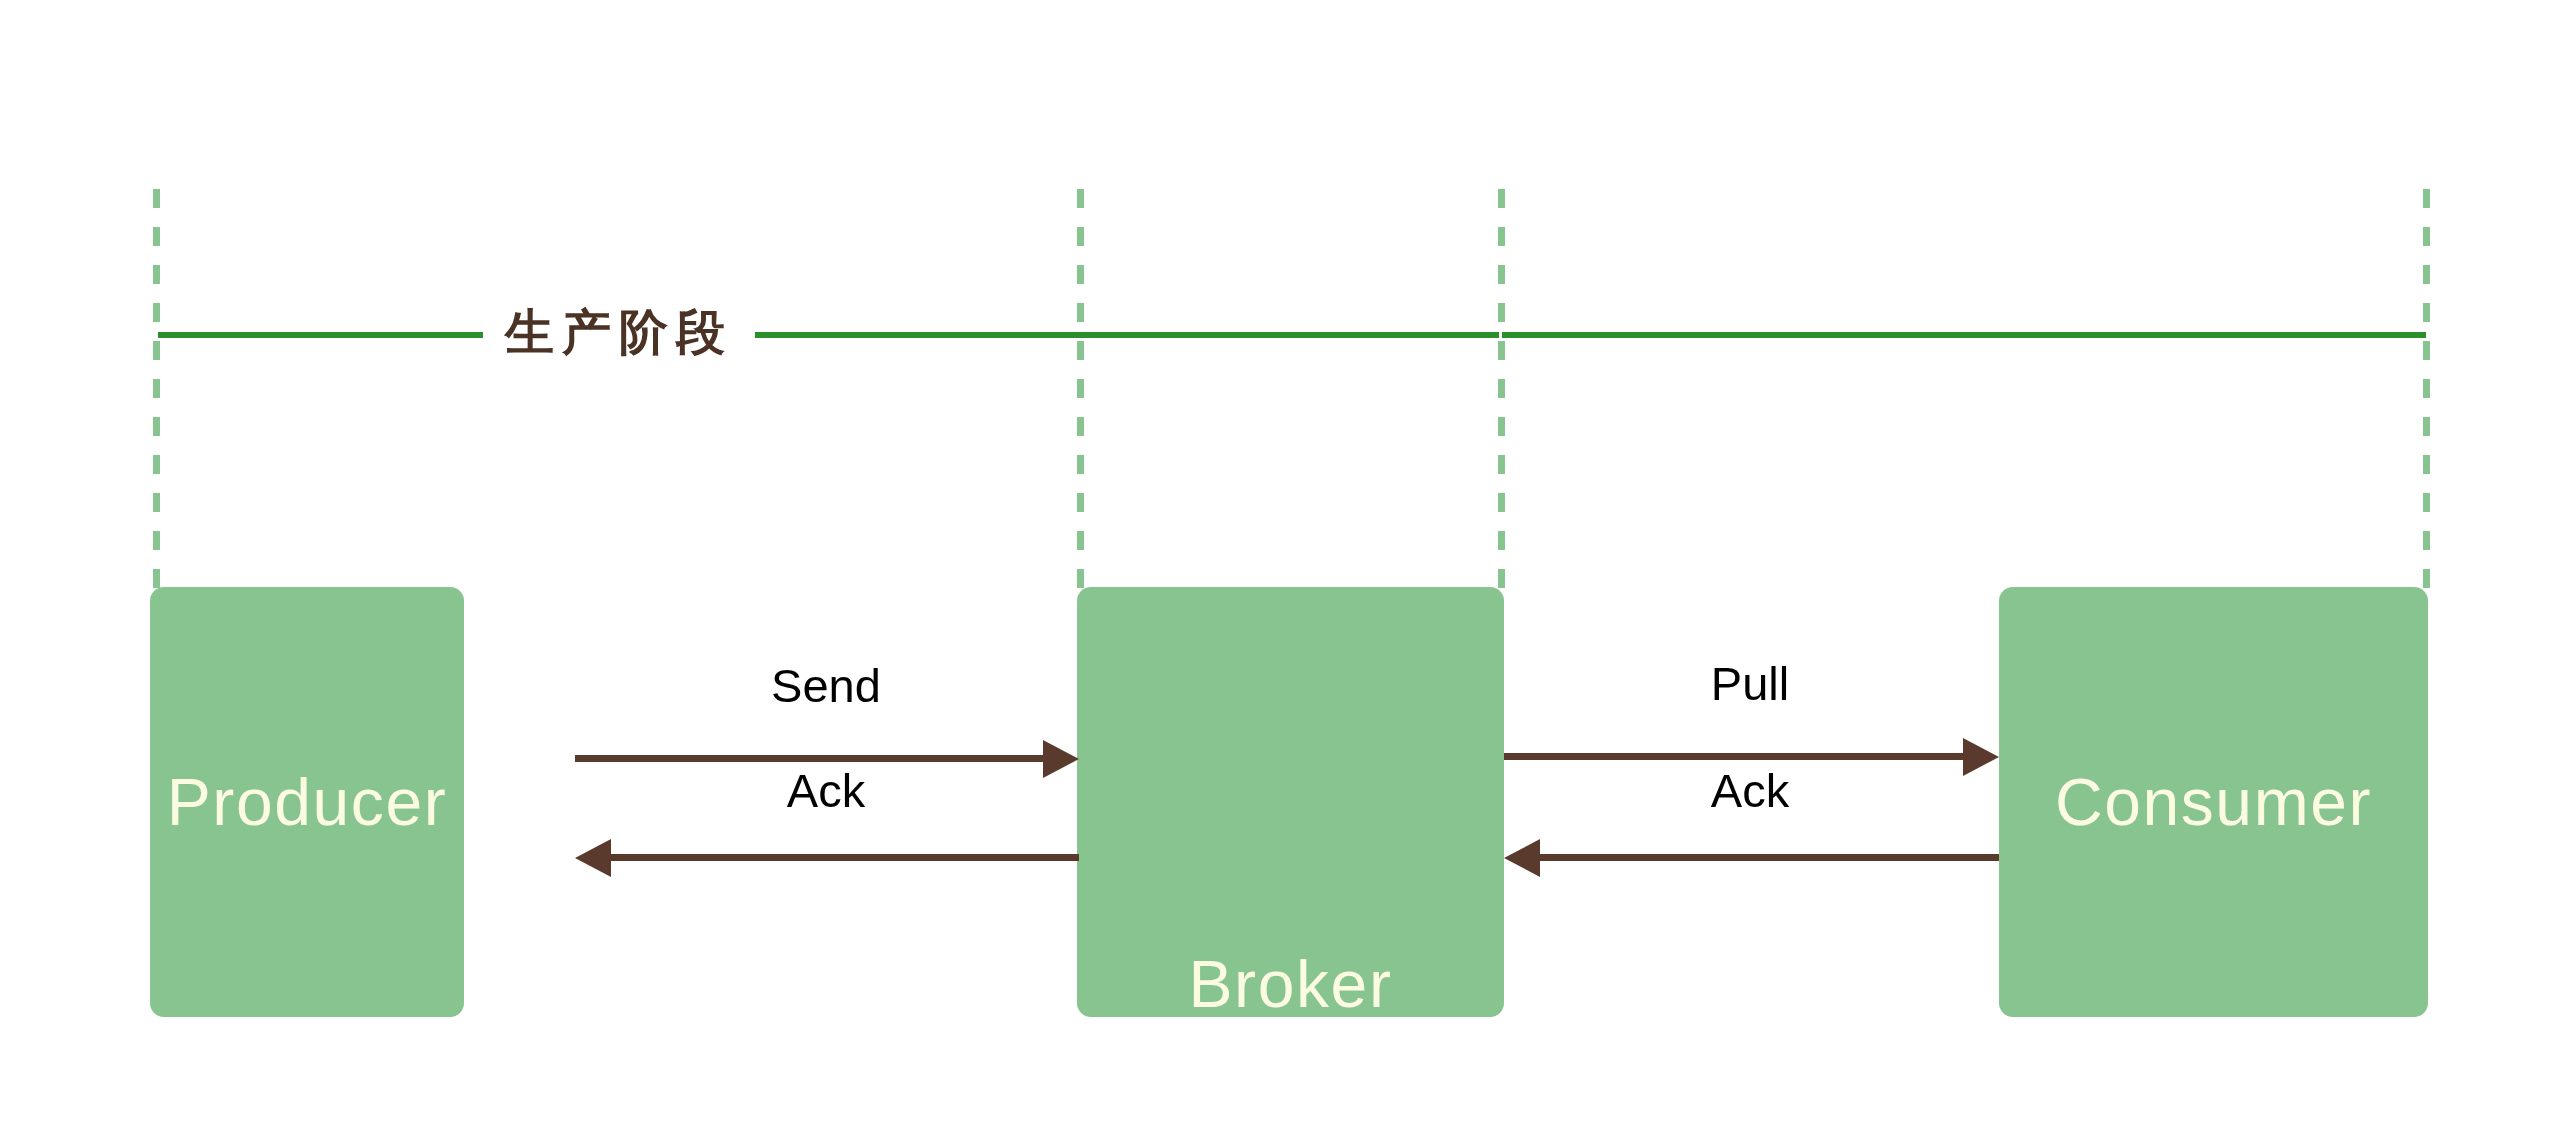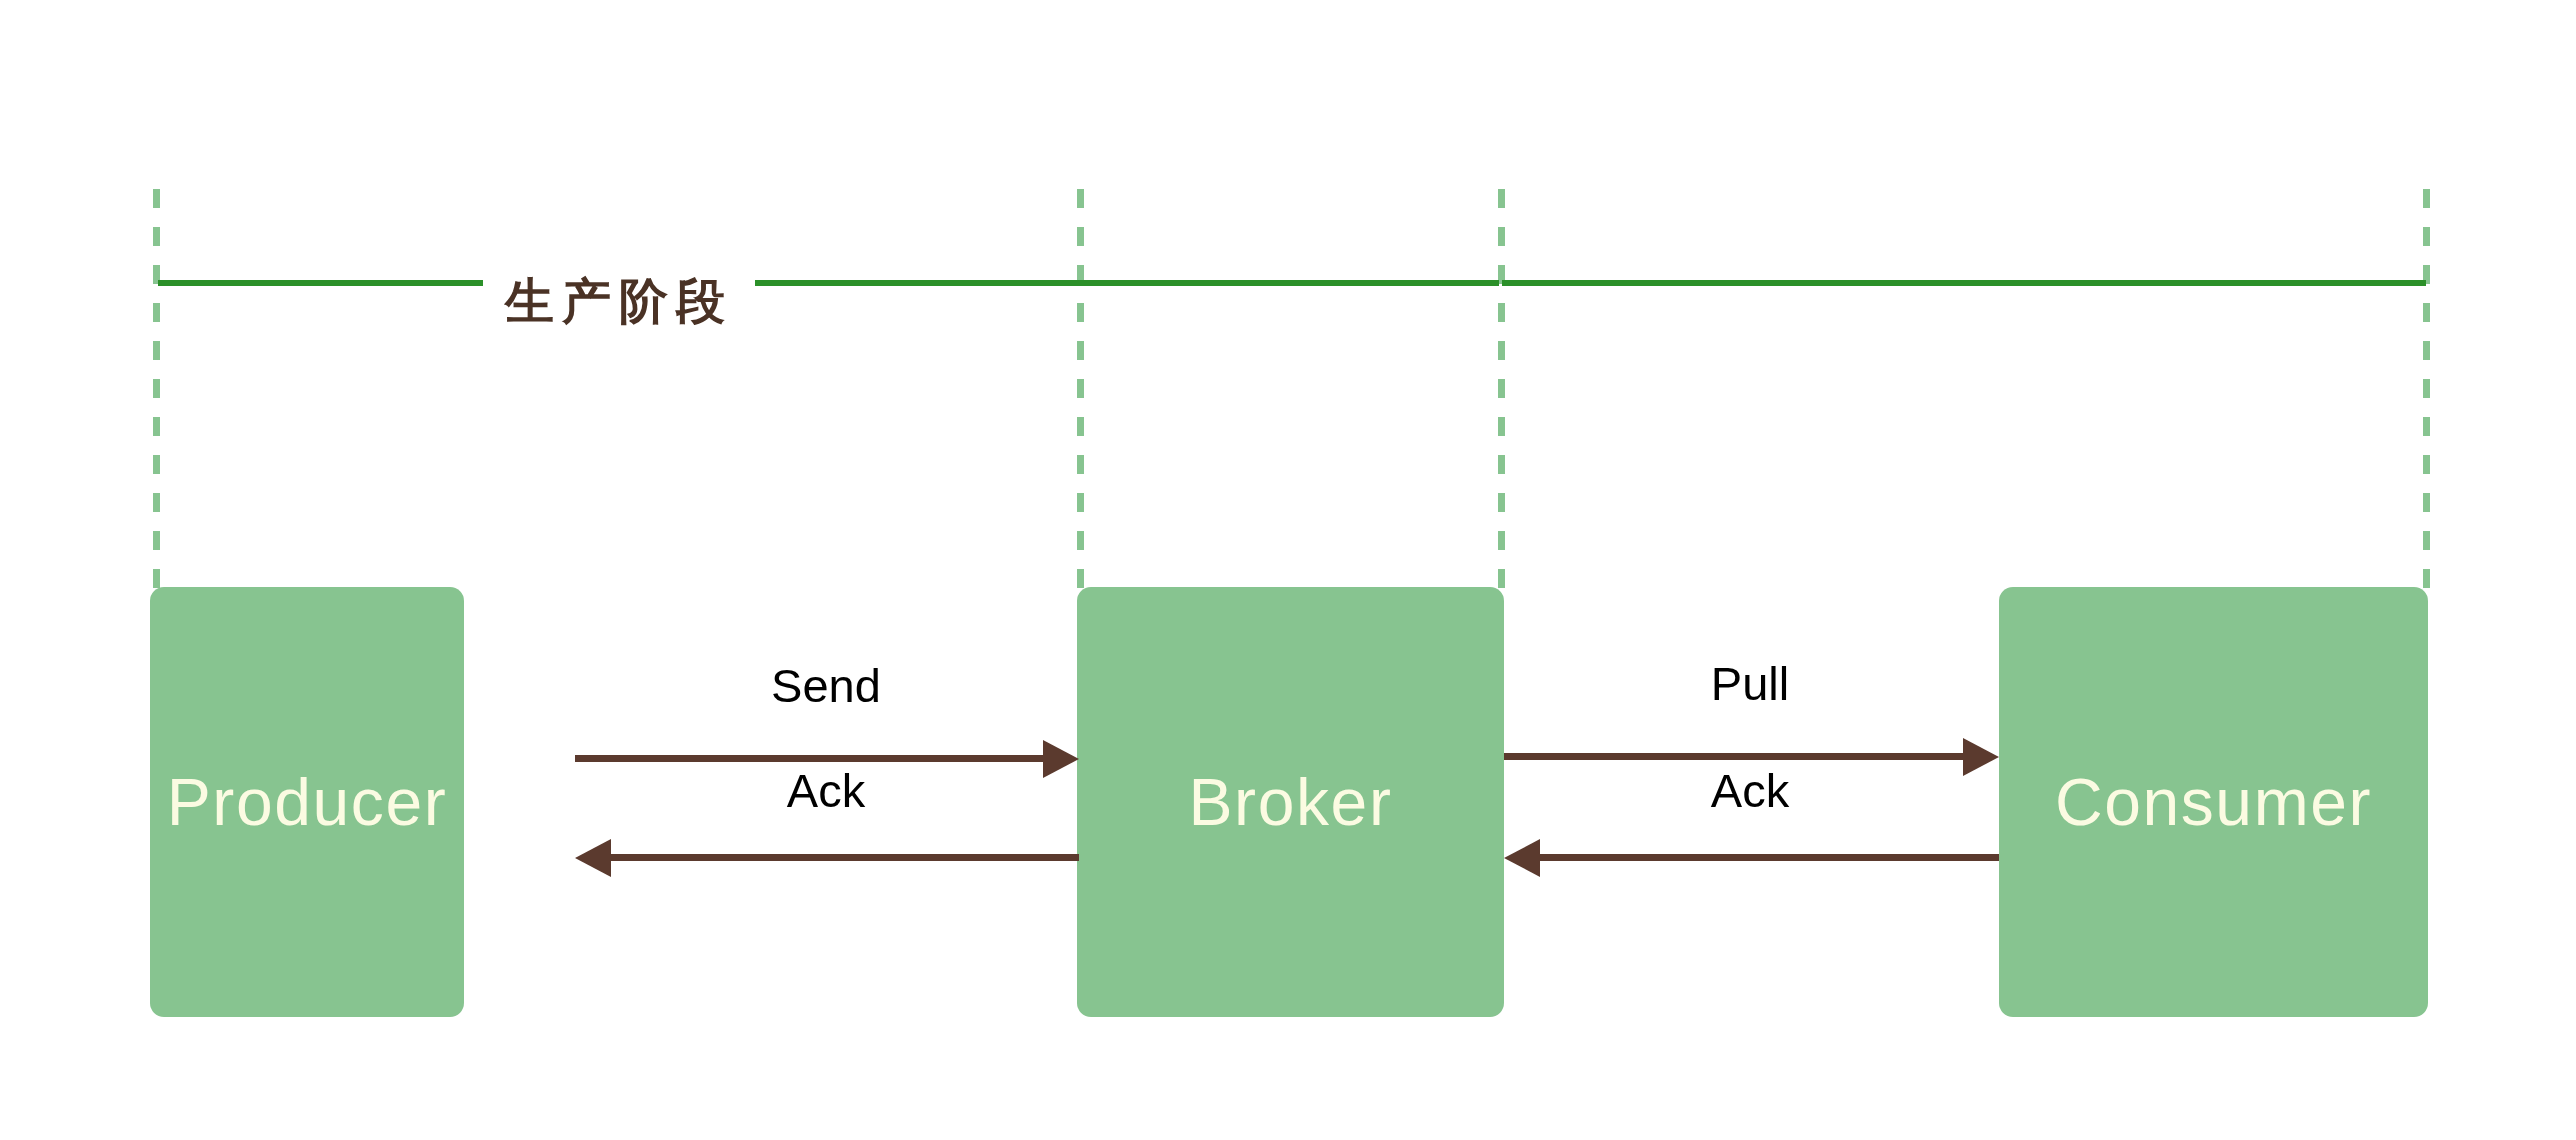--- a/index.html
+++ b/index.html
@@ -31,20 +31,21 @@
     background-size: 7px 38px;
     background-repeat: repeat-y;
   }
 
   
   .stage-band {
     position: absolute;
     top: 280px;
     height: 110px;
     display: flex;
+    align-items: center;
     justify-content: center;
     gap: 0px;
   }
   .stage-rule {
     flex: 1 1 auto;
     height: 5.5px;
     background: #2b9029;
     min-width: 8px;
   }
   .stage-label {
@@ -141,21 +142,21 @@
 
   <div class="stage-band" style="left:1502px; width:924px;">
     <div class="stage-rule"></div>
     <div class="stage-rule"></div>
   </div>
 
   <div class="node-box" style="left:150px; width:314px;">
     <span class="node-label">Producer</span>
   </div>
 
-  <div class="node-box" style="left:1077px; width:427px;">
+  <div class="node-box" style="left:1077px; width:427px;align-items:flex-end;">
     <span class="node-label">Broker</span>
   </div>
 
   <div class="node-box" style="left:1999px; width:429px;justify-content:center;">
     <span class="node-label">Consumer</span>
   </div>
 
   <div class="msg-group" style="left:575px; top:755px; width:504px;">
     <div class="msg-line" style="left:0; width:468px;"></div>
     <div class="arrow-head right" style="left:468px;"></div>

